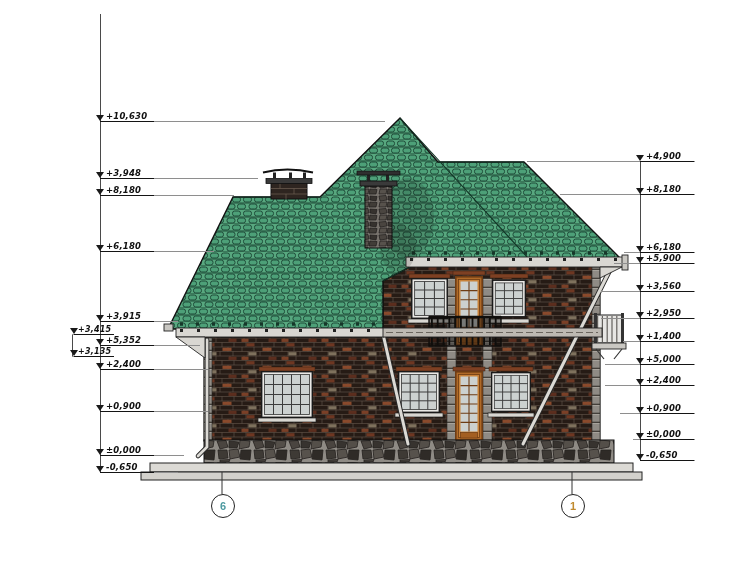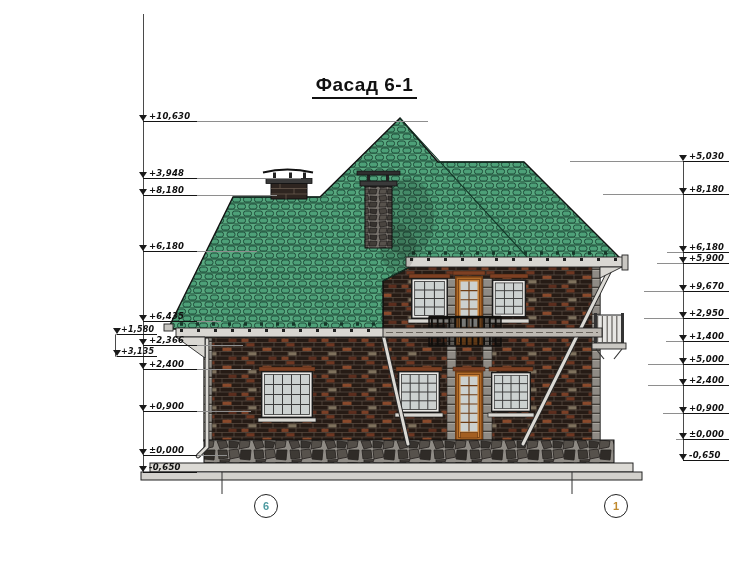--- a/index.html
+++ b/index.html
@@ -3,21 +3,21 @@
 <meta charset="utf-8">
 <style>
   html,body{margin:0;padding:0;background:#fff;}
   .stage{position:relative;width:729px;height:572px;background:#fff;overflow:hidden;
          font-family:"Liberation Sans",sans-serif;}
   .drawing-svg{position:absolute;left:0;top:0;}
   .title{position:absolute;left:0;top:74px;width:729px;text-align:center;}
   .title span{display:inline-block;font-size:19px;font-weight:bold;color:#111;
               border-bottom:2.2px solid #111;padding:0 4px 1px 4px;letter-spacing:.5px;}
   
-  .marks{position:absolute;inset:0;margin-left:43px;}
+  .marks{position:absolute;inset:0;}
   .mark{position:absolute;left:0;top:var(--y);width:100%;height:0;}
   .mline{position:absolute;left:var(--x1);width:calc(var(--x2) - var(--x1));top:-1px;
          border-top:1px solid #8e8e8e;}
   .munder{position:absolute;left:var(--ax);width:54px;top:-1px;border-top:1.3px solid #141414;}
   .tick{position:absolute;left:calc(var(--ax) - 4px);top:-7px;width:0;height:0;
         border-left:4.5px solid transparent;border-right:4.5px solid transparent;
         border-top:6.5px solid #1a1a1a;}
   .mlabel{position:absolute;left:var(--tx);bottom:1.5px;white-space:nowrap;
           font:italic 700 8.5px "DejaVu Sans",sans-serif;color:#101010;letter-spacing:.2px;}
   .mark.offset .mlabel{font-size:8px;}
@@ -223,23 +223,20 @@
       <rect x="367" y="175" width="3" height="6" fill="#222"></rect>
       <rect x="386" y="175" width="3" height="6" fill="#222"></rect>
       <rect x="357" y="171" width="43" height="4" fill="#2F2F2F" stroke="#111" stroke-width="0.7"></rect>
     </g>
 
     <g stroke="#333" stroke-width="1">
       <path d="M222,472 V494 M572,472 V494"></path>
     </g>
   </svg>
 
-  <div class="title">
-    <span>Фасад 6-1</span>
-  </div>
 
   <div class="marks">
     <div class="vconn vconn-left"></div>
     <div class="vconn vconn-left-offset"></div>
     <div class="vconn vconn-right"></div>
     <div>
         <div class="mark" style="--y: 122px; --x1: 100px; --x2: 385px; --ax: 100px; --tx: 106px;">
       <span class="mline"></span>
       <span class="munder"></span>
       <span class="tick"></span>
@@ -260,33 +257,33 @@
         <div class="mark" style="--y: 252px; --x1: 100px; --x2: 214px; --ax: 100px; --tx: 106px;">
       <span class="mline"></span>
       <span class="munder"></span>
       <span class="tick"></span>
       <span class="mlabel">+6,180</span>
     </div>
         <div class="mark" style="--y: 322px; --x1: 100px; --x2: 178px; --ax: 100px; --tx: 106px;">
       <span class="mline"></span>
       <span class="munder"></span>
       <span class="tick"></span>
-      <span class="mlabel">+6,435</span>
+      <span class="mlabel">+3,915</span>
     </div>
         <div class="mark offset" style="--y: 335px; --x1: 72px; --x2: 112px; --ax: 74px; --tx: 78px; --offset: 1px;">
       <span class="mline"></span>
       <span class="munder"></span>
       <span class="tick"></span>
-      <span class="mlabel">+1,580</span>
+      <span class="mlabel">+3,415</span>
     </div>
         <div class="mark" style="--y: 346px; --x1: 100px; --x2: 200px; --ax: 100px; --tx: 106px;">
       <span class="mline"></span>
       <span class="munder"></span>
       <span class="tick"></span>
-      <span class="mlabel">+2,366</span>
+      <span class="mlabel">+5,352</span>
     </div>
         <div class="mark offset" style="--y: 357px; --x1: 72px; --x2: 112px; --ax: 74px; --tx: 78px; --offset: 1px;">
       <span class="mline"></span>
       <span class="munder"></span>
       <span class="tick"></span>
       <span class="mlabel">+3,135</span>
     </div>
         <div class="mark" style="--y: 370px; --x1: 100px; --x2: 208px; --ax: 100px; --tx: 106px;">
       <span class="mline"></span>
       <span class="munder"></span>
@@ -310,21 +307,21 @@
       <span class="munder"></span>
       <span class="tick"></span>
       <span class="mlabel">-0,650</span>
     </div>
       </div>
     <div>
         <div class="mark" style="--y: 162px; --x1: 527px; --x2: 695px; --ax: 640px; --tx: 646px;">
       <span class="mline"></span>
       <span class="munder"></span>
       <span class="tick"></span>
-      <span class="mlabel">+5,030</span>
+      <span class="mlabel">+4,900</span>
     </div>
         <div class="mark" style="--y: 195px; --x1: 560px; --x2: 695px; --ax: 640px; --tx: 646px;">
       <span class="mline"></span>
       <span class="munder"></span>
       <span class="tick"></span>
       <span class="mlabel">+8,180</span>
     </div>
         <div class="mark" style="--y: 253px; --x1: 624px; --x2: 695px; --ax: 640px; --tx: 646px;">
       <span class="mline"></span>
       <span class="munder"></span>
@@ -334,21 +331,21 @@
         <div class="mark" style="--y: 264px; --x1: 614px; --x2: 695px; --ax: 640px; --tx: 646px;">
       <span class="mline"></span>
       <span class="munder"></span>
       <span class="tick"></span>
       <span class="mlabel">+5,900</span>
     </div>
         <div class="mark" style="--y: 292px; --x1: 601px; --x2: 695px; --ax: 640px; --tx: 646px;">
       <span class="mline"></span>
       <span class="munder"></span>
       <span class="tick"></span>
-      <span class="mlabel">+9,670</span>
+      <span class="mlabel">+3,560</span>
     </div>
         <div class="mark" style="--y: 319px; --x1: 601px; --x2: 695px; --ax: 640px; --tx: 646px;">
       <span class="mline"></span>
       <span class="munder"></span>
       <span class="tick"></span>
       <span class="mlabel">+2,950</span>
     </div>
         <div class="mark" style="--y: 342px; --x1: 623px; --x2: 695px; --ax: 640px; --tx: 646px;">
       <span class="mline"></span>
       <span class="munder"></span>

